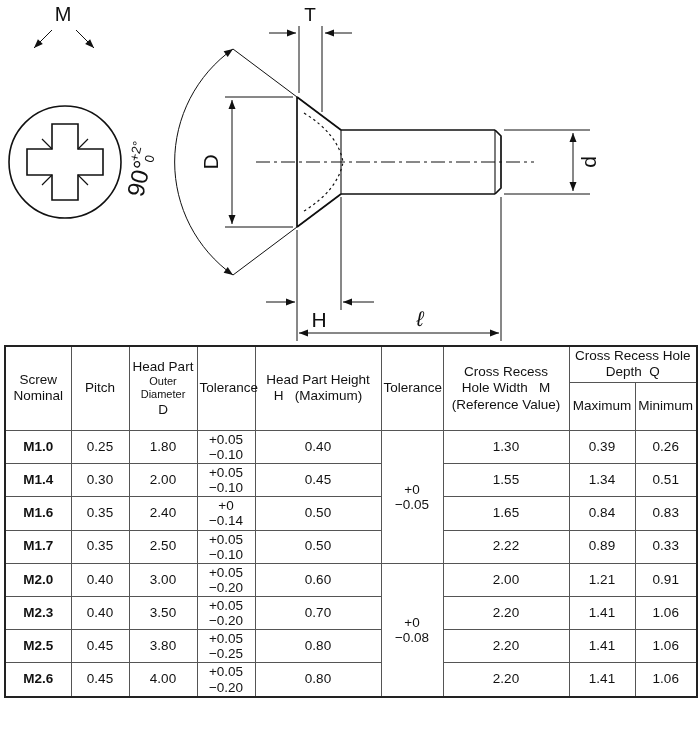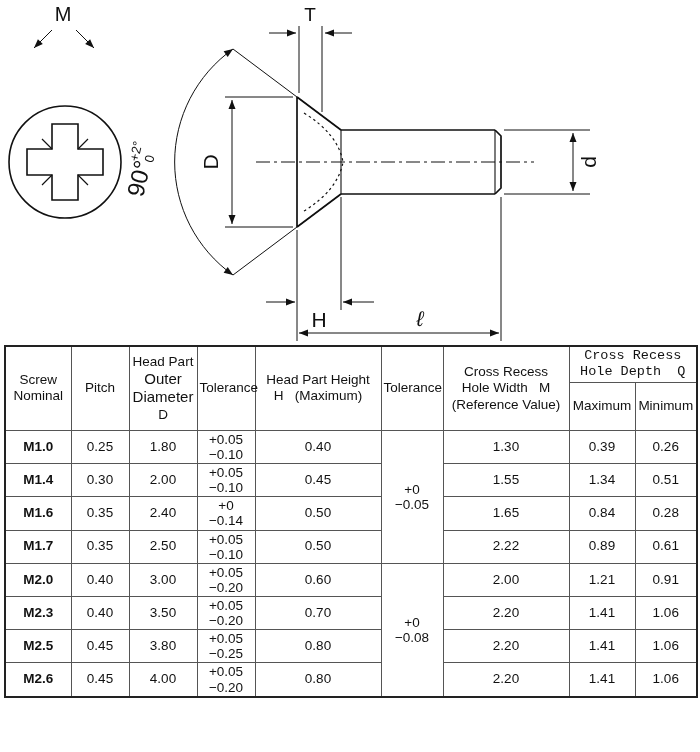--- a/index.html
+++ b/index.html
@@ -7,23 +7,23 @@
   body { width:700px; font-family:"Liberation Sans", sans-serif; color:#111; }
   .page { width:700px; height:752px; background:#fff; overflow:hidden; }
   .drawing { display:block; }
   svg text { font-family:"Liberation Sans", sans-serif; fill:#111; }
   .spec-table { border-collapse:collapse; table-layout:fixed; width:692px; margin:0 4px; border:2px solid #222; background:#fff; }
   .spec-table th, .spec-table td {
     border:1px solid #555; text-align:center; vertical-align:middle;
     font-weight:normal; font-size:13.5px; padding:1px 2px; line-height:1.22; color:#111;
   }
   thead th { font-size:13px; }
-  .small  { font-size:15px; display:block; }
+  .small  { font-size:11px; display:block; }
   .hline  { display:block; }
-  .xsmall { font-size:10.5px;font-family:Liberation Mono, monospace; }
+  .xsmall { font-size:10.5px; }
   td.nominal { font-weight:bold; }
   .tol { display:block; line-height:1.12; }
   thead tr.r1 { height:24px; }
   thead tr.r2 { height:48px; }
   tbody tr { height:27px; }
 </style>
 </head>
 <body>
 
 <div class="page">
@@ -185,34 +185,34 @@
         <td class="nominal">M1.6</td>
         <td>0.35</td>
         <td>2.40</td>
         <td>
           <span class="tol">+0</span>
           <span class="tol">−0.14</span>
         </td>
         <td>0.50</td>
         <td>1.65</td>
         <td>0.84</td>
-        <td>0.28</td>
+        <td>0.83</td>
       </tr>
       <tr>
         <td class="nominal">M1.7</td>
         <td>0.35</td>
         <td>2.50</td>
         <td>
           <span class="tol">+0.05</span>
           <span class="tol">−0.10</span>
         </td>
         <td>0.50</td>
         <td>2.22</td>
         <td>0.89</td>
-        <td>0.61</td>
+        <td>0.33</td>
       </tr>
       <tr>
         <td class="nominal">M2.0</td>
         <td>0.40</td>
         <td>3.00</td>
         <td>
           <span class="tol">+0.05</span>
           <span class="tol">−0.20</span>
         </td>
         <td>0.60</td>

